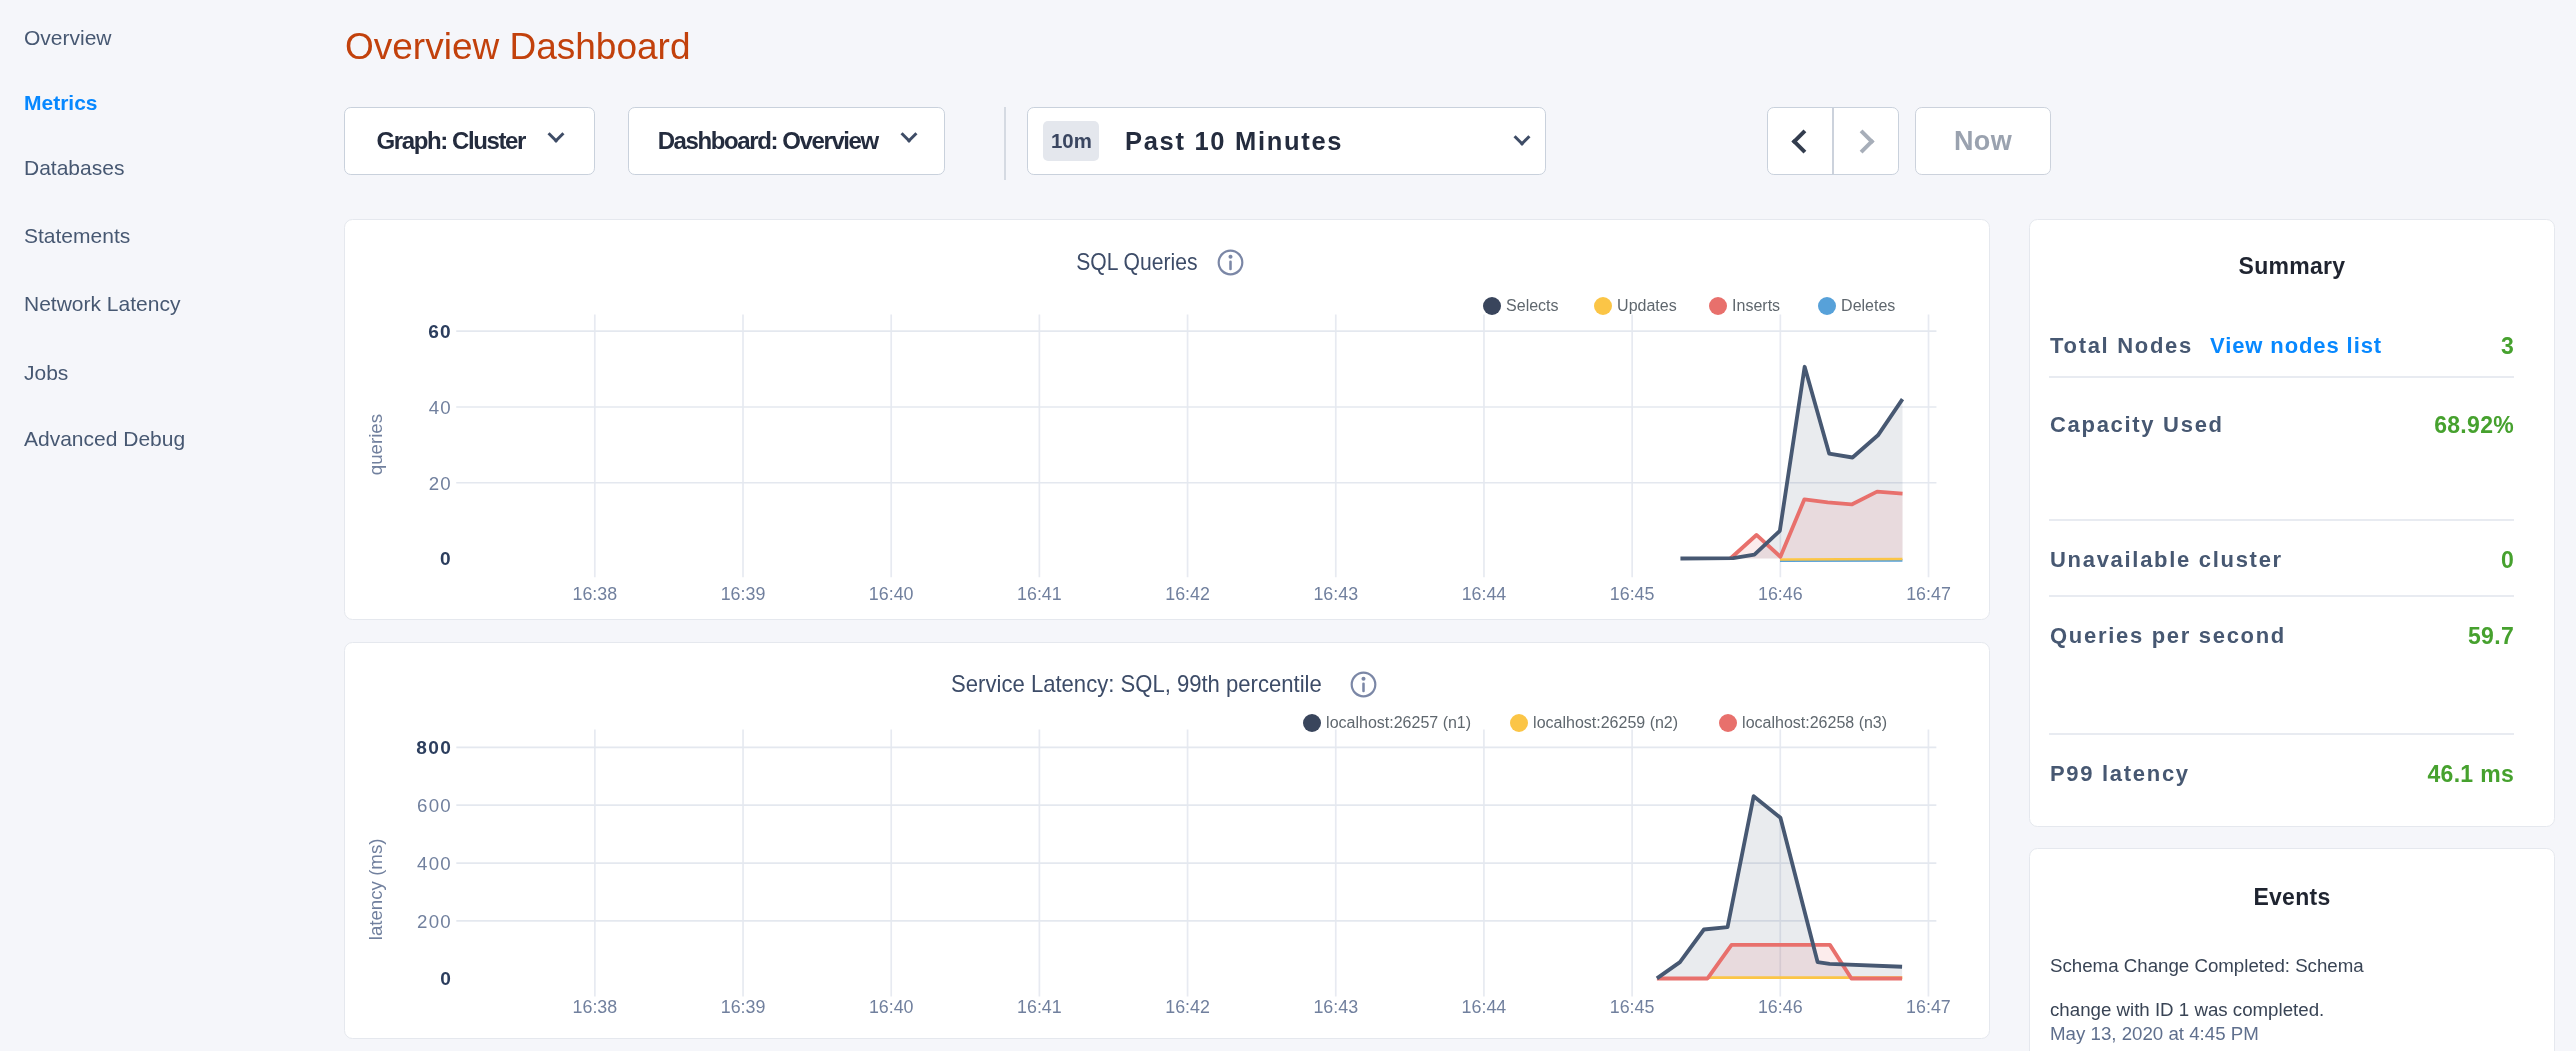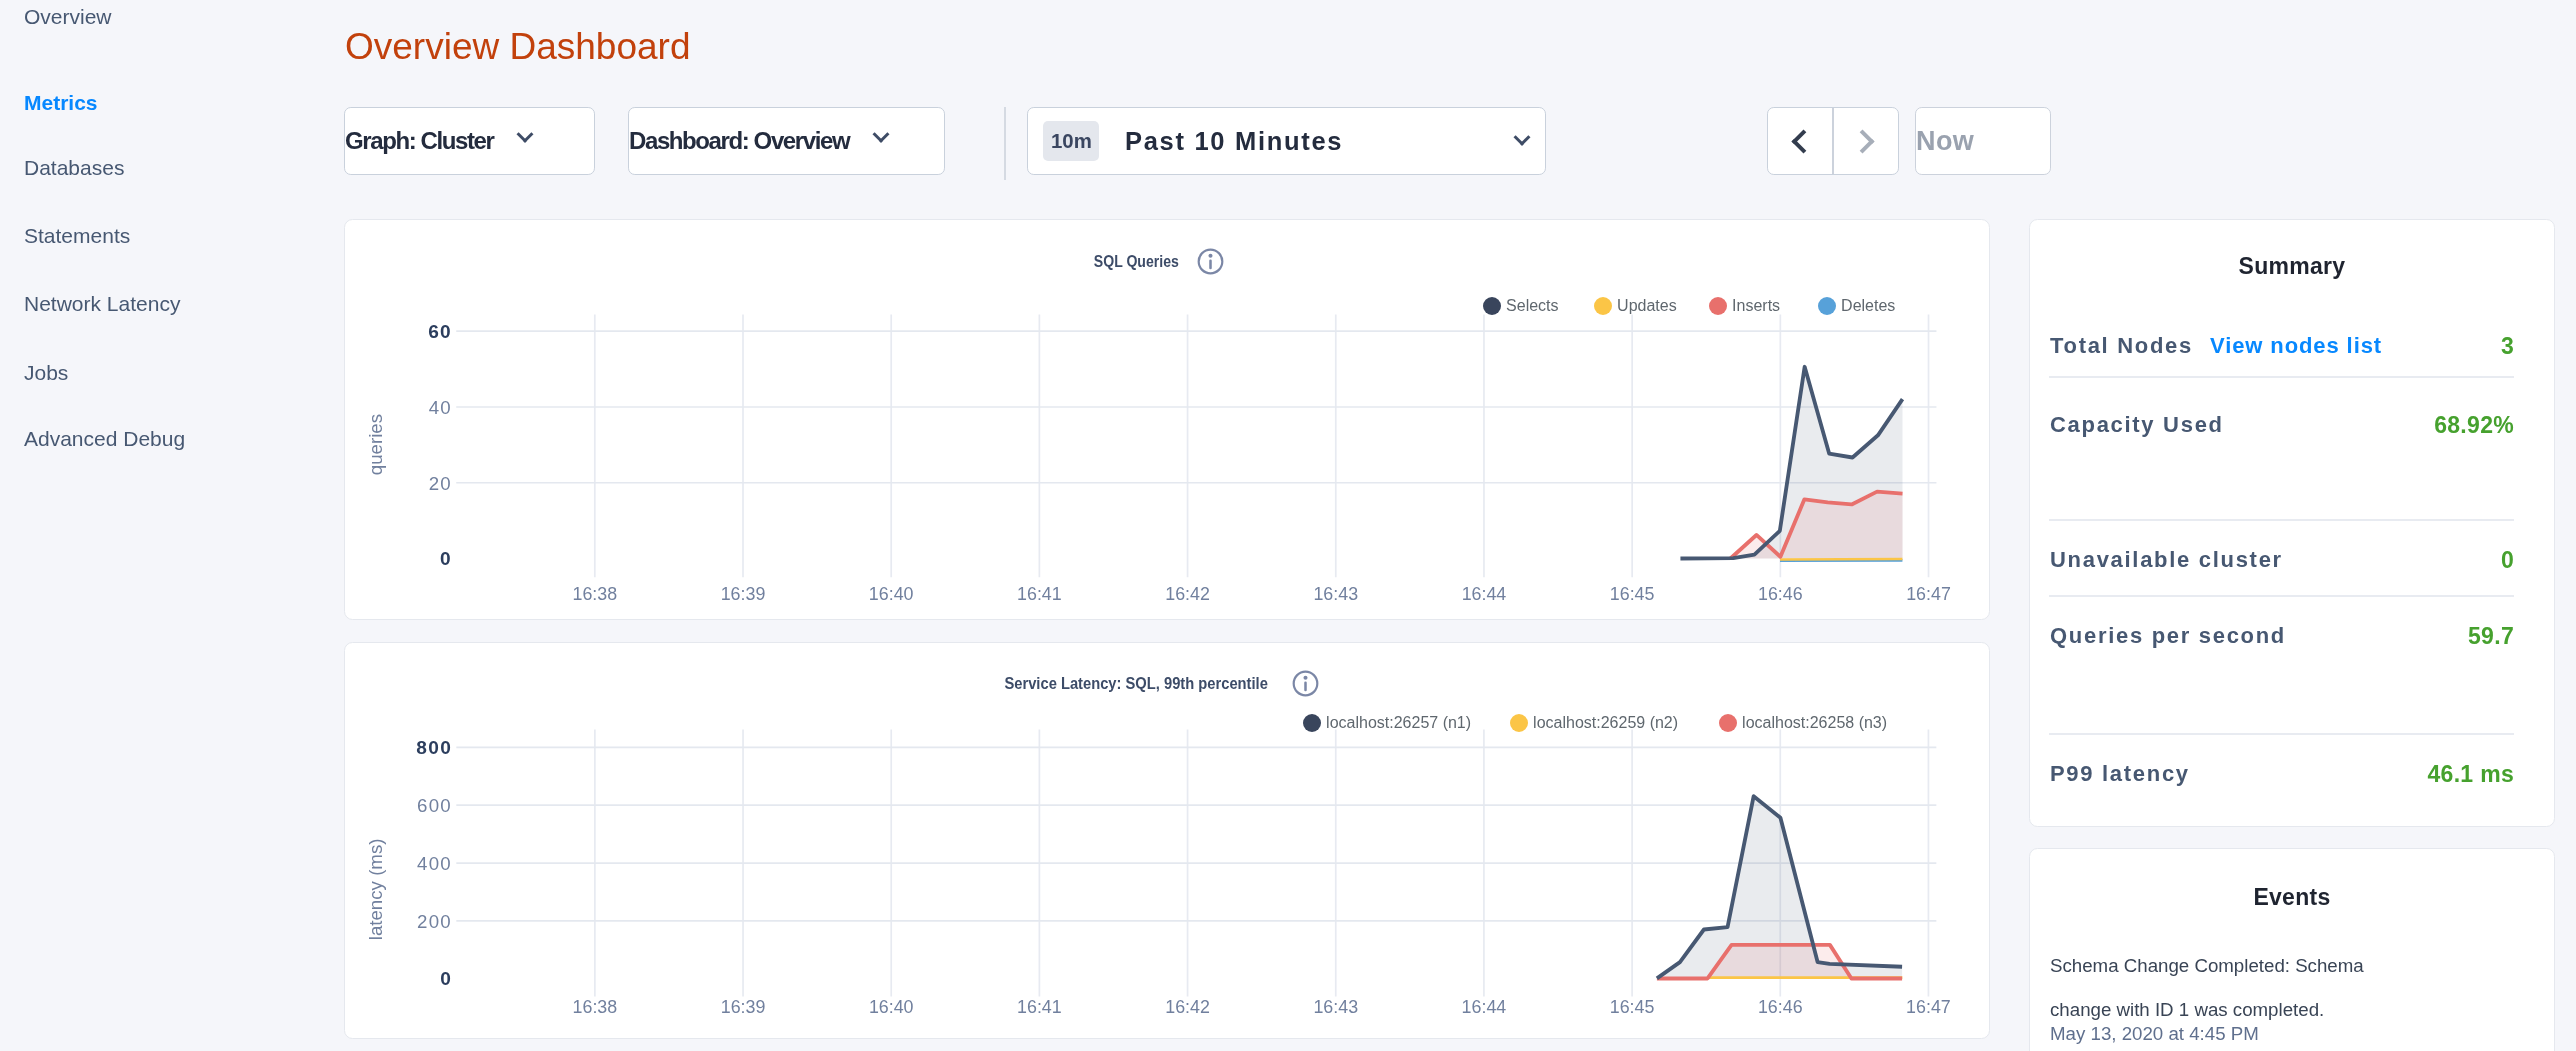--- a/index.html
+++ b/index.html
@@ -2,37 +2,37 @@
 <html style="font-size:13.6px"><head>
 <meta charset="utf-8">
 <style>
 *{margin:0;padding:0;box-sizing:border-box}
 html,body{width:2576px;height:1051px;background:#f5f6fa;font-family:"Liberation Sans",sans-serif;overflow:hidden}
 body{position:relative}
 .abs{position:absolute}
 .nav{position:absolute;left:24px;font-size:21px;color:#475872;white-space:nowrap}
 .nav.active{color:#0788ff;font-weight:bold}
 .pagetitle{position:absolute;left:345px;top:31px;font-size:37px;color:#c2410c;letter-spacing:0px}
-.ctl{position:absolute;top:107px;height:68px;background:#fff;border:1.7px solid #c9d1dc;border-radius:6.8px;display:flex;align-items:center;font-size:24px;font-weight:bold;color:#242c3e;white-space:nowrap;letter-spacing:-1.4px}
+.ctl{position:absolute;top:107px;height:68px;background:#fff;border:1.7px solid #c9d1dc;border-radius:6.8px;display:flex;align-items:center;justify-content:center;font-size:24px;font-weight:bold;color:#242c3e;white-space:nowrap;letter-spacing:-1.4px}
 .chev{display:inline-block;width:12px;height:12px;border-right:3px solid #3e4c66;border-bottom:3px solid #3e4c66;transform:rotate(45deg) translate(-2.6px,-2.6px);margin-left:25.5px;margin-top:-5.1px}
 .card{position:absolute;background:#fff;border:1.7px solid #e5e8ee;border-radius:8.5px}
-.ctitle{position:absolute;width:100%;display:flex;align-items:center;justify-content:center;font-size:16px;font-weight:bold;color:#3d4c68}
+.ctitle{position:absolute;width:100%;display:flex;align-items:center;justify-content:center;font-size:24px;font-weight:normal;color:#3d4c68}
 .leg{position:absolute;display:flex;align-items:center;font-size:16px;color:#5f676e;white-space:nowrap}
 .dot{width:18px;height:18px;border-radius:50%;margin-right:5.1px;flex:0 0 auto}
 .sumrow{position:absolute;left:2050px;width:464px}
 .slabel{font-size:22px;font-weight:bold;color:#475872;letter-spacing:1.7px}
 .sval{position:absolute;right:0;top:0;font-size:23px;font-weight:bold;color:#46a12e;letter-spacing:0.3px}
 .sdesc{font-size:19.6px;color:#475872;line-height:31px;margin-top:6.8px}
 .sdiv{position:absolute;left:2049px;width:465px;height:1.7px;background:#e8ebf1}
 svg text{font-family:"Liberation Sans",sans-serif}
 </style>
 </head>
 <body>
 
-<div class="nav" style="top:5px">Overview</div>
+<div class="nav" style="top:26px">Overview</div>
 <div class="nav active" style="top:91px">Metrics</div>
 <div class="nav" style="top:156px">Databases</div>
 <div class="nav" style="top:224px">Statements</div>
 <div class="nav" style="top:292px">Network Latency</div>
 <div class="nav" style="top:361px">Jobs</div>
 <div class="nav" style="top:427px">Advanced Debug</div>
 
 <div class="pagetitle" style="top:26px">Overview Dashboard</div>
 
 <div class="ctl" style="left:344px;width:251px">Graph: Cluster<span class="chev"></span></div>

